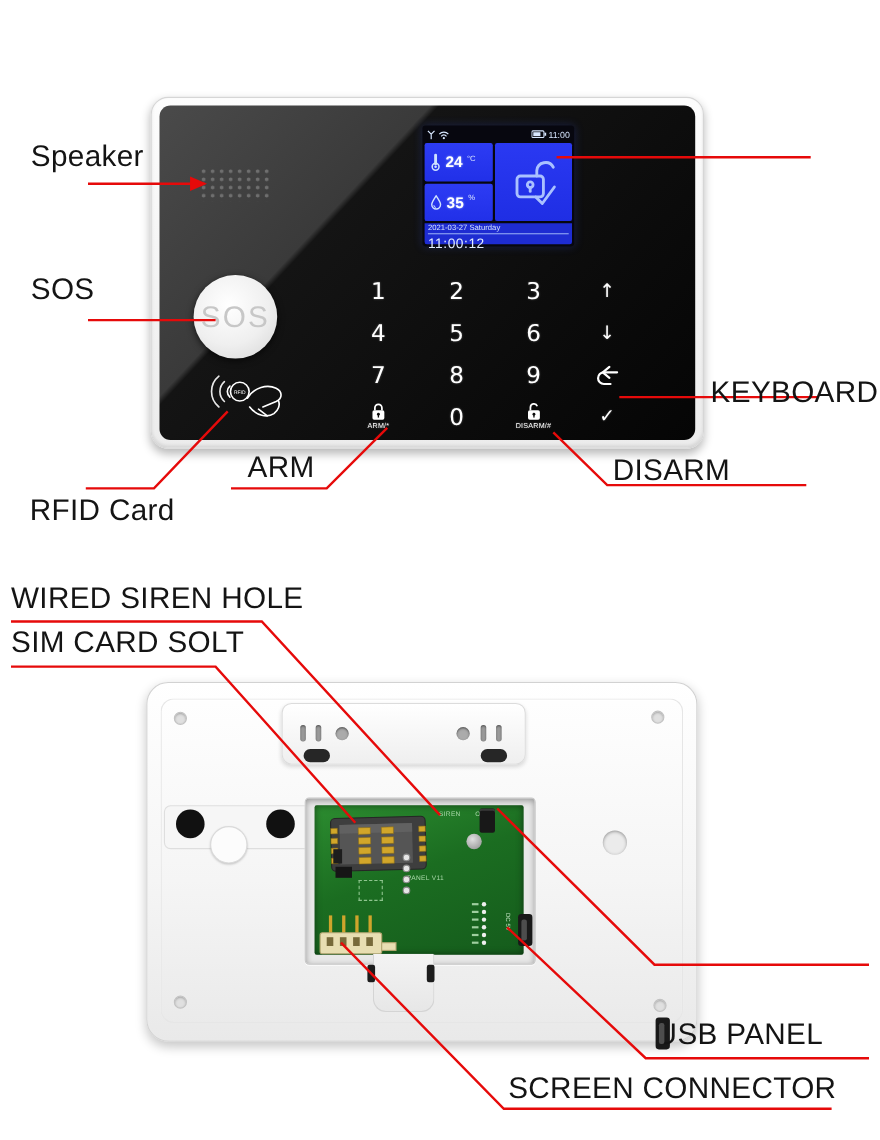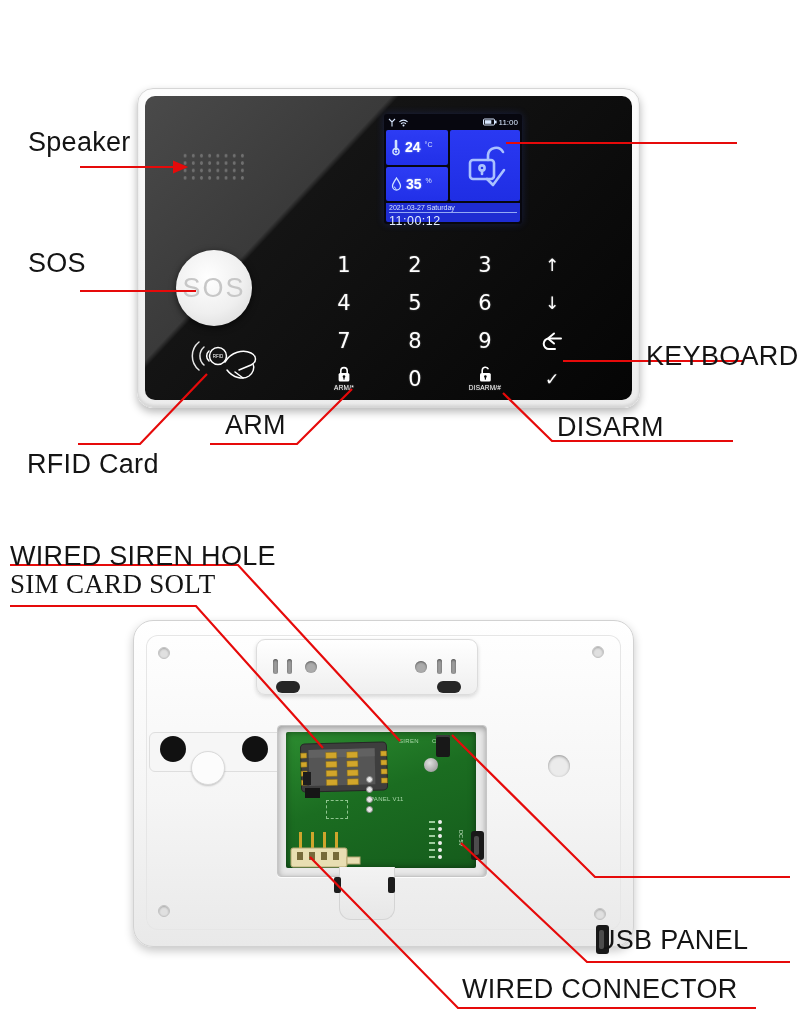--- a/index.html
+++ b/index.html
@@ -7,22 +7,22 @@
           font-family:"Liberation Sans",sans-serif;}
   
   .ann{position:absolute;font-size:27px;color:#141414;white-space:nowrap;letter-spacing:.3px;z-index:60;}
   .ann.speaker{left:28px;top:127px;}
   .ann.sos{left:28px;top:248px;}
   .ann.screen{left:644px;top:110px;}
   .ann.keyboard{left:646px;top:325px;margin-top:16px;}
   .ann.rfid{left:27px;top:410px;margin-top:39px;}
   .ann.arm{left:225px;top:410px;}
   .ann.disarm{left:557px;top:412px;}
-  .ann.siren{left:10px;top:529px;margin-top:12px;}
-  .ann.sim{left:10px;top:569px;font-family:Liberation Serif, serif;}
+  .ann.siren{left:10px;top:529px;}
+  .ann.sim{left:10px;top:569px;}
   .ann.power{left:562px;top:840px;}
   .ann.usb{left:596px;top:925px;}
   .ann.wired{left:462px;top:974px;}
   
   svg.lines{position:absolute;left:0;top:0;z-index:50;pointer-events:none;}
   svg.lines polyline{fill:none;stroke:#e60a0a;stroke-width:2.2;}
   
   .front{position:absolute;left:137px;top:88px;width:501px;height:318px;border-radius:16px;
          background:linear-gradient(180deg,#fdfdfd,#ececec);border:1px solid #d6d6d6;
          box-shadow:0 4px 9px rgba(0,0,0,.28), inset 0 -2px 3px rgba(0,0,0,.10);z-index:10;}
@@ -385,15 +385,15 @@
 
   <div class="ann speaker">Speaker</div>
   <div class="ann sos">SOS</div>
   <div class="ann keyboard">KEYBOARD</div>
   <div class="ann rfid">RFID Card</div>
   <div class="ann arm">ARM</div>
   <div class="ann disarm">DISARM</div>
   <div class="ann siren">WIRED SIREN HOLE</div>
   <div class="ann sim">SIM CARD SOLT</div>
   <div class="ann usb">USB PANEL</div>
-  <div class="ann wired">WIRED CONNECTOR</div>
+  <div class="ann wired">SCREEN CONNECTOR</div>
 
 </div>
 
 </body></html>

